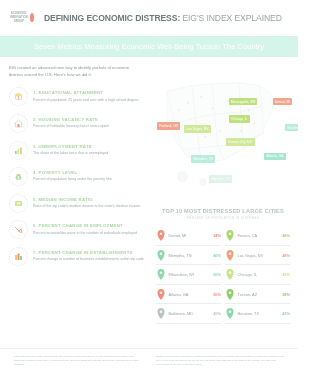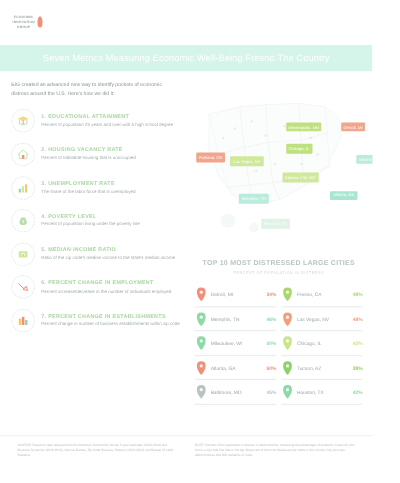--- a/index.html
+++ b/index.html
@@ -198,24 +198,27 @@
 
 <div class="header">
   <div class="logo">
     <div class="logo-text">
       <div>ECONOMIC</div>
       <div>INNOVATION</div>
       <div>GROUP</div>
     </div>
     <div class="logo-mark"></div>
   </div>
+  <div class="header-title">
+    <span>DEFINING ECONOMIC DISTRESS:</span><span class="thin"> EIG'S INDEX EXPLAINED</span>
+  </div>
 </div>
 
 <div class="banner">
-  <div class="banner-text">Seven Metrics Measuring Economic Well-Being Fresno The Country</div>
+  <div class="banner-text">Seven Metrics Measuring Economic Well-Being Tucson The Country</div>
 </div>
 
 <div class="content">
 
   <div class="col-left">
     <div class="intro">EIG created an advanced new way to identify pockets of economic distress around the U.S. Here's how we did it:</div>
     <div id="metric-list">
         <div class="metric">
           <div class="metric-icon">
             <svg width="11" height="11" viewBox="0 0 22 22">

